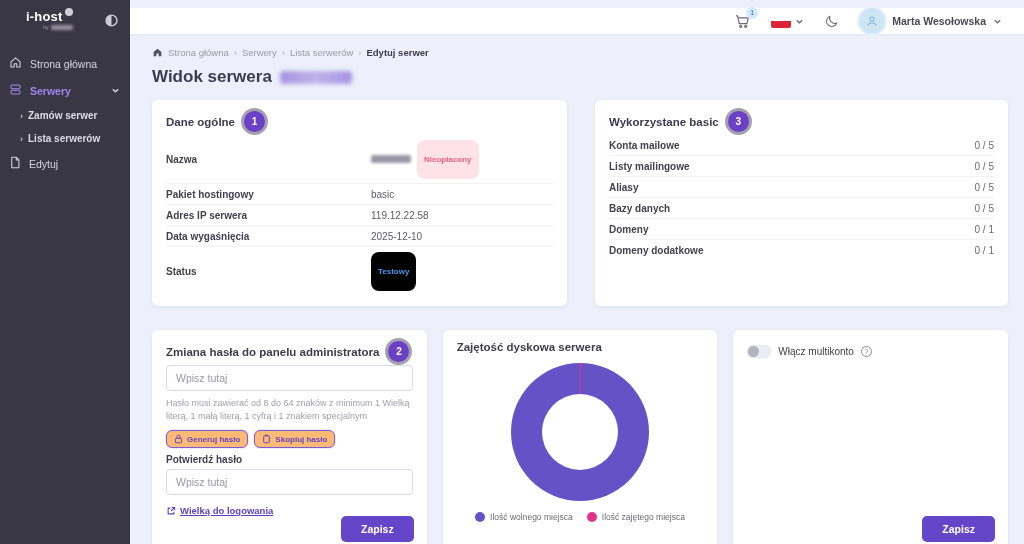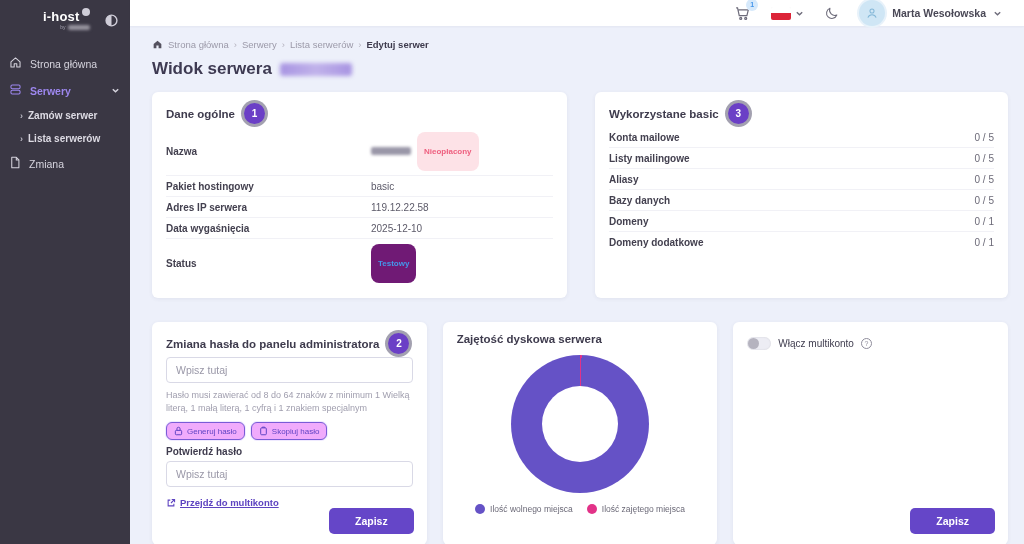--- a/index.html
+++ b/index.html
@@ -2,38 +2,38 @@
 <html><head>
 <meta charset="utf-8">
 <style>
   * { margin:0; padding:0; box-sizing:border-box; }
   html,body { width:1024px; height:544px; overflow:hidden; }
   body { font-family:"Liberation Sans", sans-serif; background:#edf0fa; }
   .app { display:flex; width:1024px; height:544px; }
 
   
   .sidebar { width:130px; flex-shrink:0; background:#3a3744; color:#d6d4de; display:flex; flex-direction:column; }
-  .logo-row { height:40px; display:flex; align-items:center; justify-content:space-between; padding:0 12px 0 43px; }
+  .logo-row { height:40px; display:flex; align-items:center; justify-content:space-between; padding:0 12px 0 26px; }
   .logo { display:flex; flex-direction:column; line-height:1; }
   .brand-line { display:flex; align-items:flex-start; gap:2px; }
   .brand { font-size:13px; font-weight:bold; color:#ffffff; letter-spacing:.2px; }
   .logo-globe { width:8px; height:8px; border-radius:50%; background:#cfcdd8; display:inline-block; margin-top:-2px; }
   .byline { font-size:5px; color:#a7a5b2; margin-top:2px; display:flex; gap:2px; align-items:center; align-self:flex-end; }
   .collapse-btn { color:#cfcdd8; display:flex; }
   nav { margin-top:10px; }
   .nav-item { display:flex; align-items:center; gap:8px; padding:6px 10px 6px 9px; font-size:10.5px; color:#d6d4de; cursor:pointer; }
   .nav-item svg { flex-shrink:0; }
   .nav-item .grow { flex:1; }
   .nav-item.active { color:#9d87ef; font-weight:bold; }
   .nav-sub { display:flex; align-items:center; gap:5px; padding:6px 10px 6px 20px; font-size:10px; font-weight:bold; color:#dddbe4; cursor:pointer; }
   .nav-sub .arrow { font-size:9px; color:#bab8c4; }
 
   
   .main { flex:1; display:flex; flex-direction:column; min-width:0; }
-  .topbar { height:40px; background:#ffffff; display:flex; align-items:center; justify-content:flex-end; gap:20px; padding:0 22px; box-shadow:0 1px 2px rgba(40,40,70,.05); }
+  .topbar { height:40px; background:#ffffff; display:flex; align-items:center; justify-content:flex-end; gap:20px; padding:0 22px; box-shadow:0 1px 2px rgba(40,40,70,.05);margin-top:8px; }
   .tb-icon { color:#6d6b7a; display:flex; align-items:center; cursor:pointer; position:relative; }
   .cart-badge { position:absolute; top:-6px; right:-7px; width:12px; height:12px; border-radius:50%; background:#d6e9fb; color:#4596ea; font-size:7px; font-weight:bold; display:flex; align-items:center; justify-content:center; }
   .lang { display:flex; align-items:center; gap:4px; cursor:pointer; }
   .flag { width:20px; height:13px; border-radius:2px; overflow:hidden; display:inline-block; box-shadow:0 0 0 1px rgba(0,0,0,.08) inset; }
   .flag .w { display:block; height:50%; background:#fff; }
   .flag .r { display:block; height:50%; background:#dc2438; }
   .user { display:flex; align-items:center; gap:7px; cursor:pointer; }
   .avatar { width:26px; height:26px; border-radius:50%; background:#cfe6f5; display:flex; align-items:center; justify-content:center; color:#85b8d8; box-shadow:0 0 0 2px #e8f2fa; }
   .user-name { font-size:10.5px; color:#4a4856; font-weight:bold; }
 
@@ -60,36 +60,36 @@
   .drow:last-child { border-bottom:none; }
   .dlabel { flex:0 0 205px; font-size:10px; font-weight:bold; color:#43404f; }
   .dval { font-size:10px; color:#5c5a69; display:flex; align-items:center; gap:6px; }
   .lrow { display:flex; align-items:center; justify-content:space-between; padding:4.5px 0; border-bottom:1px solid #f1f1f6; min-height:19px; }
   .lrow:last-child { border-bottom:none; }
   .llabel { font-size:10px; font-weight:bold; color:#43404f; }
   .lval { font-size:10px; color:#6b6977; }
 
   .pill { border-radius:8px; padding:15px 7px; font-size:8px; font-weight:bold; }
   .pill-red { background:#fde2e7; color:#ee5f7f; }
-  .pill-blue { background:#701a75; color:#4596ea; }
+  .pill-blue { background:#000000; color:#4596ea; }
 
   .redact { display:inline-block; border-radius:2px; filter:blur(1.5px); }
   .redact-byline { width:22px; height:5px; background:#97949f; }
   .redact-title { width:72px; height:13px; background:linear-gradient(90deg,#a894e2,#c0b2ea,#a894e2); border-radius:3px; filter:blur(2px); }
   .redact-name { width:40px; height:8px; background:#9a97a8; }
 
   
   .field-label { font-size:10px; font-weight:bold; color:#3f3c4e; margin:6px 0 4px; }
   .text-input { width:100%; height:26px; border:1px solid #d9d9e6; border-radius:4px; padding:0 9px; font-size:10.5px; color:#55525f; font-family:"Liberation Sans",sans-serif; background:#fff; }
   .text-input::placeholder { color:#9a98a8; }
   .hint { font-size:9px; color:#a09eae; line-height:1.4; margin:6px 0 8px; }
   .btn-row { display:flex; gap:6px; }
-  .btn-outline { display:inline-flex; align-items:center; gap:4px; border:1px solid #7a5bd6; color:#6044c4; background:#f0abfc; border-radius:6px; padding:3px 7px; font-size:8px; font-weight:normal; cursor:pointer; box-shadow:0 0 0 1px #efeaff; }
+  .btn-outline { display:inline-flex; align-items:center; gap:4px; border:1px solid #7a5bd6; color:#6044c4; background:#fdba74; border-radius:6px; padding:3px 7px; font-size:8px; font-weight:bold; cursor:pointer; box-shadow:0 0 0 1px #efeaff; }
   .link { display:inline-flex; align-items:center; gap:4px; font-size:9.5px; font-weight:bold; color:#5d43c0; text-decoration:underline; margin-top:10px; cursor:pointer; }
-  .btn-save { position:absolute; right:13px; bottom:11px; background:#6546c8; color:#fff; border:none; border-radius:5px; padding:7px 26px; font-size:10.5px; font-weight:bold; font-family:"Liberation Sans",sans-serif; cursor:pointer; }
+  .btn-save { position:absolute; right:13px; bottom:11px; background:#6546c8; color:#fff; border:none; border-radius:5px; padding:7px 20px; font-size:10.5px; font-weight:bold; font-family:"Liberation Sans",sans-serif; cursor:pointer; }
 
   
   .donut { width:138px; height:138px; border-radius:50%; margin:10px auto 0; position:relative; }
   .donut::after { content:''; position:absolute; inset:31px; background:#fff; border-radius:50%; }
   .legend { display:flex; justify-content:center; align-items:center; gap:14px; margin-top:11px; }
   .legend-item { display:flex; align-items:center; gap:5px; font-size:8.5px; color:#6b6977; }
   .dot { width:10px; height:10px; border-radius:50%; display:inline-block; }
 
   
   .toggle-row { display:flex; align-items:center; gap:7px; margin-top:4px; }
@@ -145,21 +145,21 @@
       </div>
       <div class="nav-sub">
         <span class="arrow">›</span>
         <span>Lista serwerów</span>
       </div>
       <div class="nav-item">
         <span><svg width="12" height="13" viewBox="0 0 16 20" fill="none" stroke="#d6d4de" stroke-width="1.6">
               <path d="M3 2h7l4 4v12H3z" stroke-linejoin="round"></path>
               <path d="M10 2v4h4"></path>
             </svg></span>
-        <span class="grow">Zmiana</span>
+        <span class="grow">Edytuj</span>
       </div>
     </nav>
   </aside>
 
   <div class="main">
 
     <header class="topbar">
       <span class="tb-icon">
         <svg width="17" height="17" viewBox="0 0 24 24" fill="none" stroke="#6d6b7a" stroke-width="1.7">
             <path d="M3 4h2l2.4 11h10.8l2-8H6.5"></path>
@@ -307,21 +307,21 @@
               <span>Skopiuj hasło</span>
             </button>
           </div>
           <div class="field-label">Potwierdź hasło</div>
           <input class="text-input" type="text" placeholder="Wpisz tutaj" style="">
           <a class="link">
             <svg width="10" height="10" viewBox="0 0 14 14" fill="none" stroke="#5d43c0" stroke-width="1.5">
                 <path d="M6 3H3v8h8V8"></path>
                 <path d="M8 2h4v4M12 2L7 7"></path>
               </svg>
-            <span>Przejdź do multikonto</span>
+            <span>Wielką do logowania</span>
           </a>
           <button class="btn-save">Zapisz</button>
         </section>
 
         <section class="card">
           <div class="card-title">
             <span>Zajętość dyskowa serwera</span>
           </div>
           <div class="donut" style="background: conic-gradient(rgb(226, 50, 136) 0deg, rgb(226, 50, 136) 1.3deg, rgb(101, 82, 198) 1.3deg, rgb(101, 82, 198) 360deg);"></div>
           <div class="legend">

